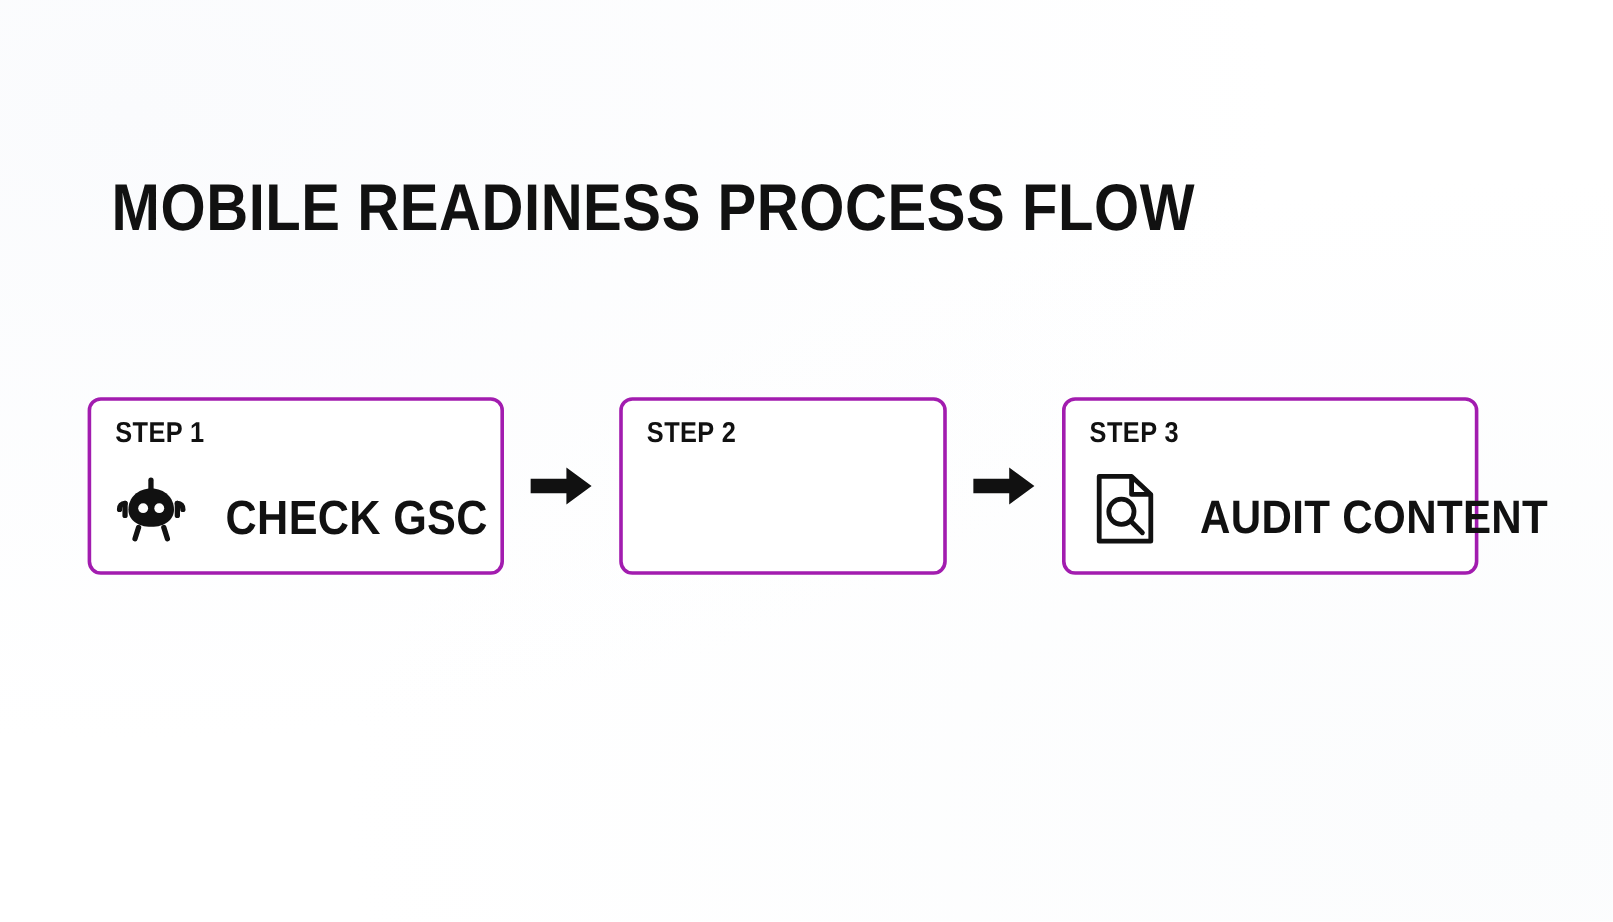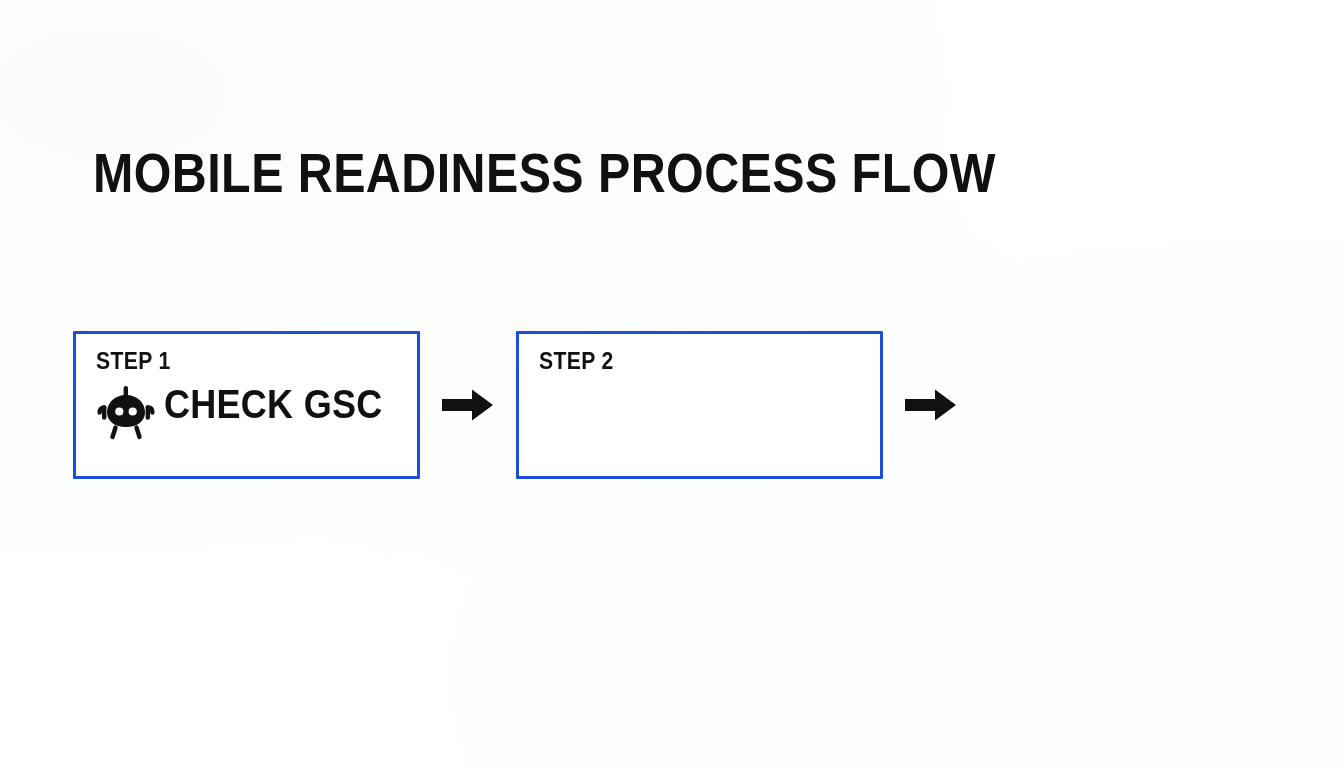--- a/index.html
+++ b/index.html
@@ -47,28 +47,28 @@
     top: 331px;
     width: 1208px;
     height: 148px;
     display: flex;
     align-items: center;
   }
 
   .card {
     position: relative;
     height: 148px;
-    border: 3px solid #1d4ed8;
-    border-radius: 1px;
+    border: 3px solid #a21caf;
+    border-radius: 11px;
     background: #ffffff;
     box-sizing: border-box;
     flex: 0 0 auto;
   }
   .card-1 { width: 347px; }
-  .card-2 { width: 367px; }
+  .card-2 { width: 273px; }
   .card-3 { width: 347px; }
 
   .step-label {
     position: absolute;
     left: 20px;
     top: 15px;
     font-family: "Liberation Sans Narrow", "Liberation Sans", sans-serif;
     font-weight: 700;
     font-size: 24px;
     line-height: 24px;
@@ -79,22 +79,22 @@
     white-space: nowrap;
   }
 
   .card-body {
     position: absolute;
     left: 20px;
     right: 14px;
     top: 48px;
     height: 72px;
     display: flex;
-    align-items: flex-start;
-    gap: 8px;
+    align-items: flex-end;
+    gap: 32px;
   }
 
   .card-icon {
     flex: 0 0 auto;
     width: 60px;
     height: 60px;
     display: flex;
     align-items: center;
     justify-content: center;
   }
@@ -169,14 +169,30 @@
   <div class="card card-2">
     <div class="step-label">STEP 2</div>
   </div>
 
   <div class="arrow">
     <svg width="52" height="34" viewBox="0 0 52 34" aria-hidden="true">
       <path d="M0 11 L30 11 L30 1.5 L51 17 L30 32.5 L30 23 L0 23 Z" fill="#111111"></path>
     </svg>
   </div>
 
+  <div class="card card-3">
+    <div class="step-label">STEP 3</div>
+    <div class="card-body">
+      <span class="card-icon">
+        <svg width="52" height="60" viewBox="0 0 52 60" aria-hidden="true">
+
+          <path d="M4 3 L31 3 L47 18 L47 57 L4 57 Z" fill="none" stroke="#111111" stroke-width="4" stroke-linejoin="round"></path>
+          <path d="M31 3 L31 18 L47 18" fill="none" stroke="#111111" stroke-width="4" stroke-linejoin="round"></path>
+
+          <circle cx="22.5" cy="32.5" r="10.5" fill="none" stroke="#111111" stroke-width="4"></circle>
+          <path d="M30.4 40.4 L40 50" stroke="#111111" stroke-width="4" stroke-linecap="round" fill="none"></path>
+        </svg>
+      </span>
+      <span class="card-label">AUDIT CONTENT</span>
+    </div>
+  </div>
 
 </div>
 
 </body></html>

